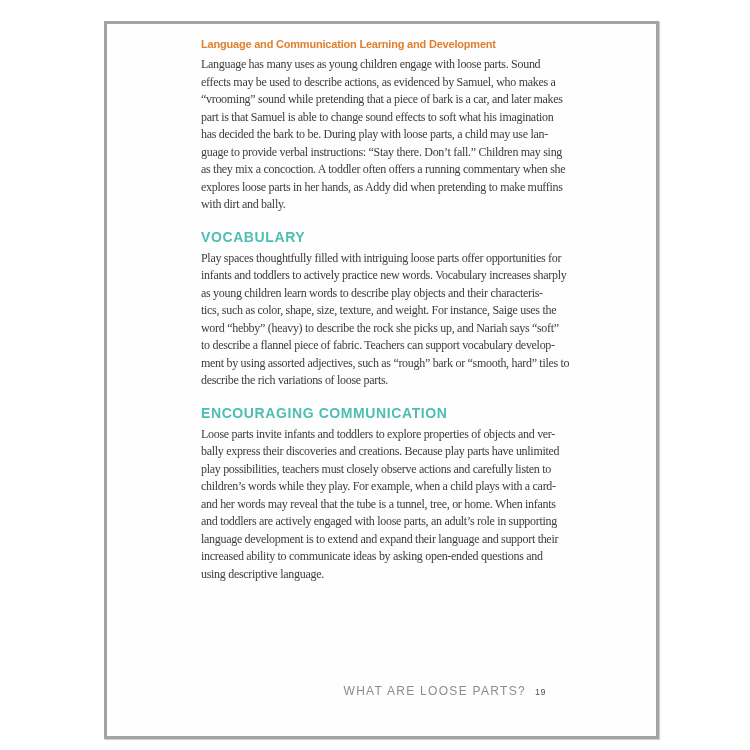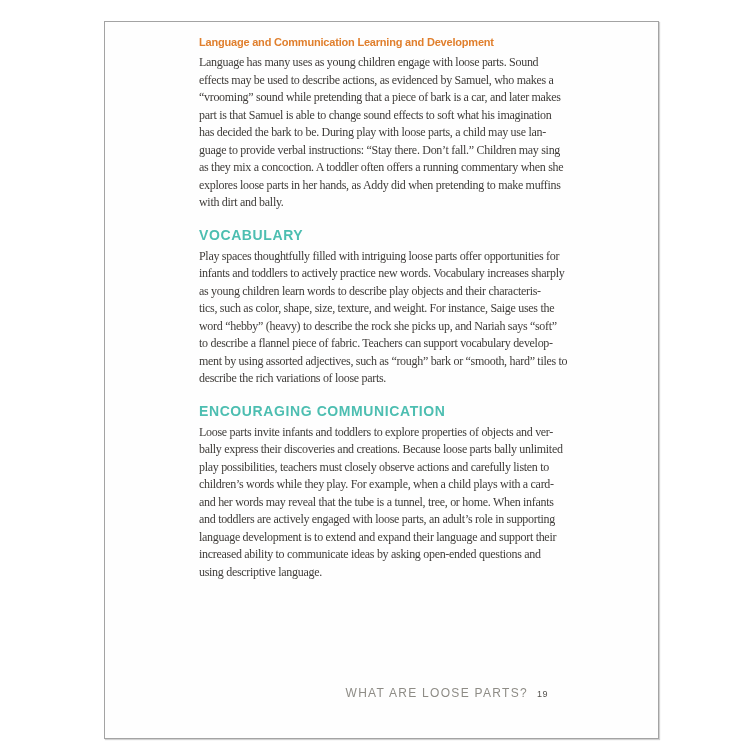--- a/index.html
+++ b/index.html
@@ -12,21 +12,21 @@
     overflow: hidden;
     font-family: "Liberation Serif", serif;
   }
   .book-page {
     position: absolute;
     left: 104px;
     top: 21px;
     width: 555px;
     height: 718px;
     background: #fefefe;
-    border: 1px solid #a3a3a3;
+    border: 3px solid #a3a3a3;
     box-shadow: 1px 1px 1px rgba(0,0,0,0.18);
   }
   .content {
     padding: 14px 44px 0 94px;
   }
   .section-heading {
     font-family: "Liberation Sans", sans-serif;
     font-size: 11px;
     font-weight: bold;
     letter-spacing: -0.2px;
@@ -108,21 +108,21 @@
           <div class="line">word “hebby” (heavy) to describe the rock she picks up, and Nariah says “soft”</div>
           <div class="line">to describe a flannel piece of fabric. Teachers can support vocabulary develop-</div>
           <div class="line">ment by using assorted adjectives, such as “rough” bark or “smooth, hard” tiles to</div>
           <div class="line">describe the rich variations of loose parts.</div>
         </div>
 
       <div class="subheading">ENCOURAGING COMMUNICATION</div>
 
       <div class="para">
           <div class="line">Loose parts invite infants and toddlers to explore properties of objects and ver-</div>
-          <div class="line">bally express their discoveries and creations. Because loose parts bally unlimited</div>
+          <div class="line">bally express their discoveries and creations. Because play parts have unlimited</div>
           <div class="line">play possibilities, teachers must closely observe actions and carefully listen to</div>
           <div class="line">children’s words while they play. For example, when a child plays with a card-</div>
           <div class="line">and her words may reveal that the tube is a tunnel, tree, or home. When infants</div>
           <div class="line">and toddlers are actively engaged with loose parts, an adult’s role in supporting</div>
           <div class="line">language development is to extend and expand their language and support their</div>
           <div class="line">increased ability to communicate ideas by asking open-ended questions and</div>
           <div class="line">using descriptive language.</div>
         </div>
 
     </div>

